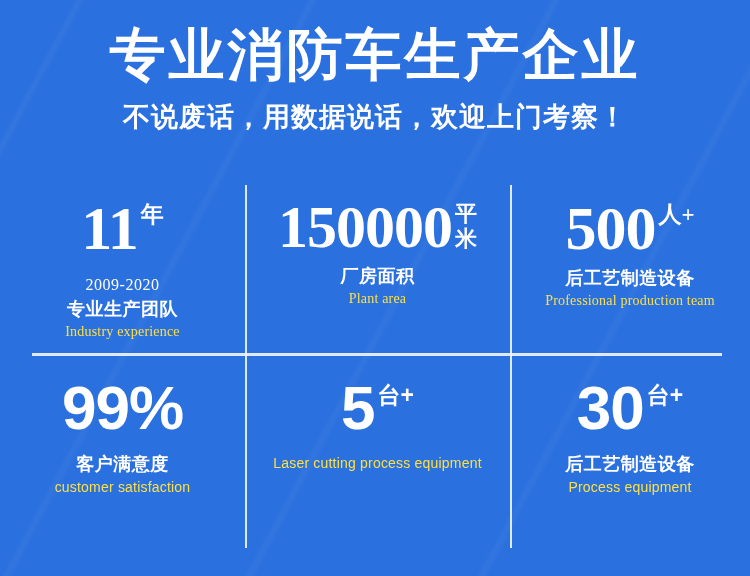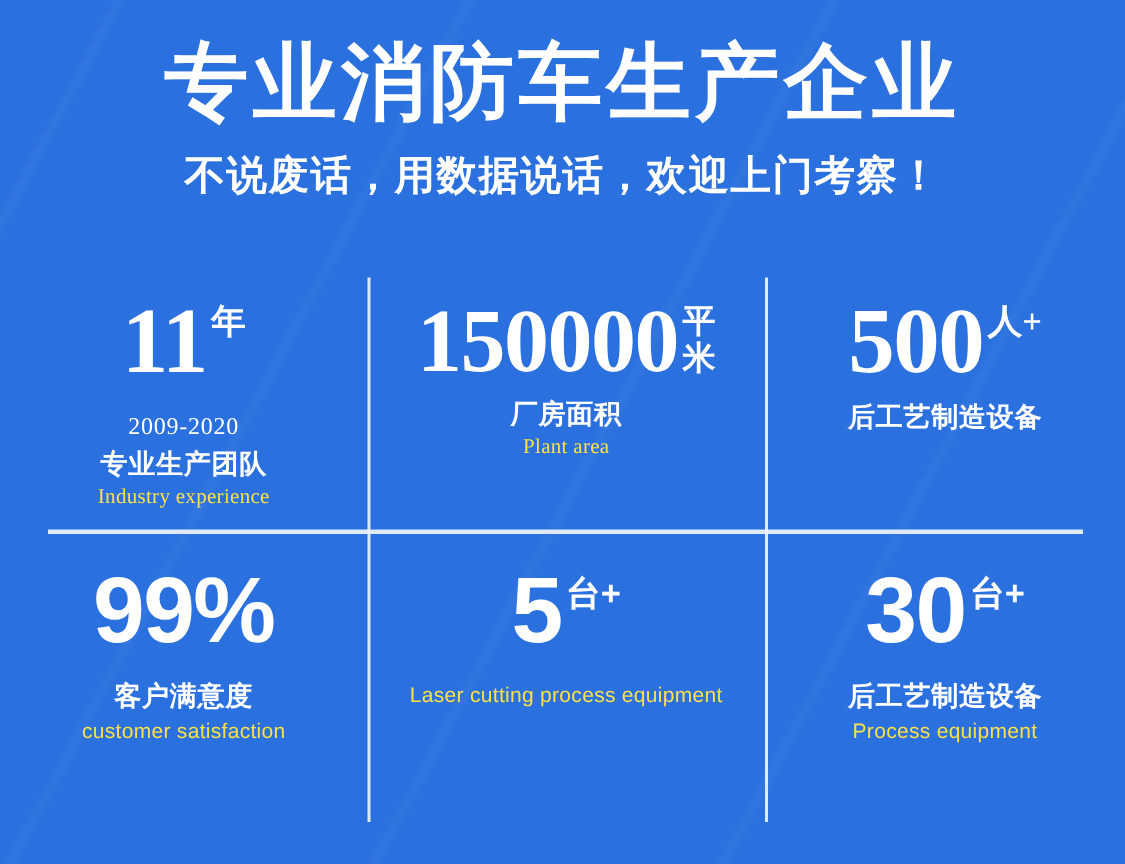--- a/index.html
+++ b/index.html
@@ -217,20 +217,21 @@
           </div>
         </div>
 
         <div class="cell r1">
           <div class="bignum">
             <span class="num">500</span>
             <span class="unit">人+</span>
           </div>
           <div class="label-block">
             <div class="cn-label">后工艺制造设备</div>
+            <div class="en-label">Professional production team</div>
           </div>
         </div>
 
         <div class="cell r2">
           <div class="bignum">
             <span class="num">99%</span>
           </div>
           <div class="label-block">
             <div class="cn-label">客户满意度</div>
             <div class="en-label">customer satisfaction</div>

